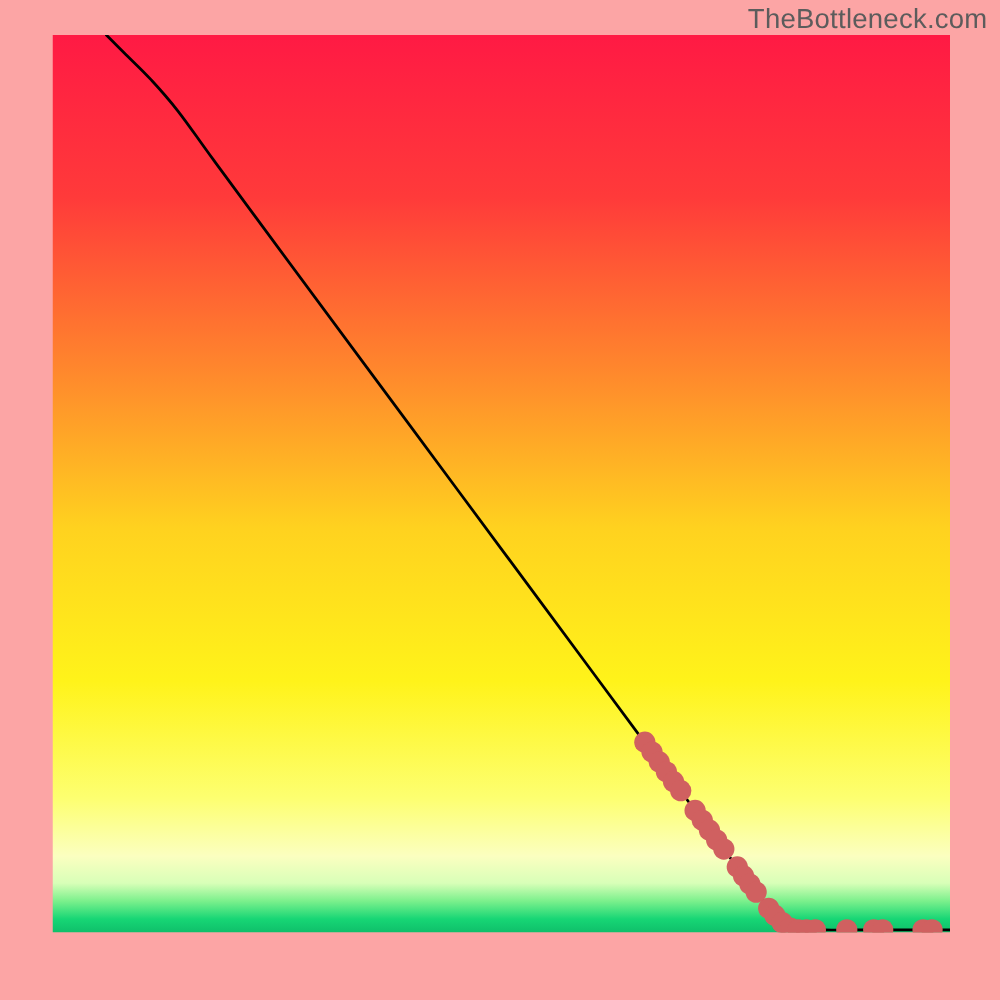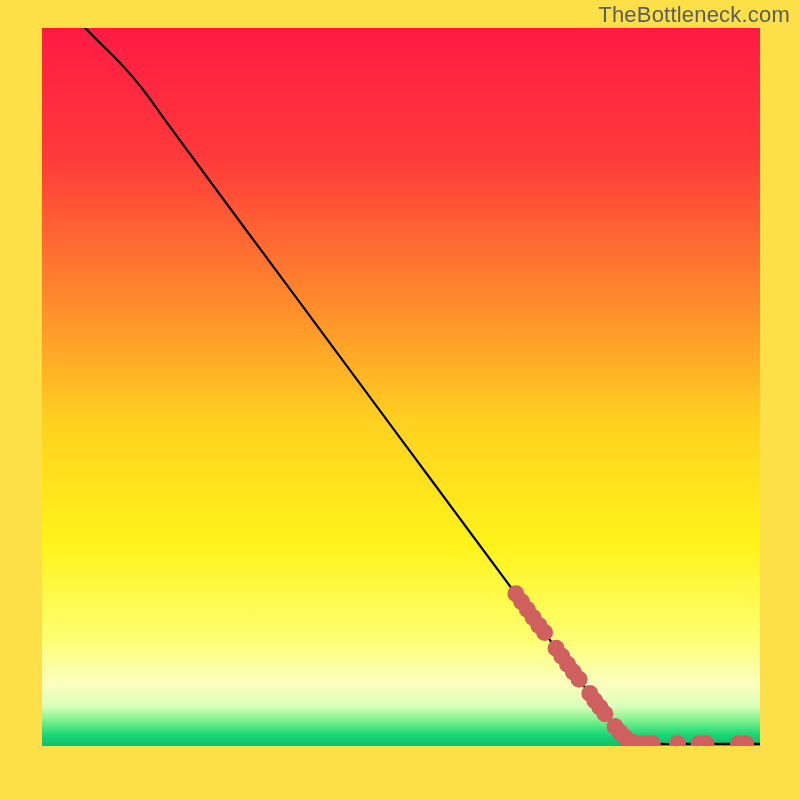--- a/index.html
+++ b/index.html
@@ -8,21 +8,21 @@
     width: 800px;
     height: 800px;
     background: #000;
     font-family: Arial, Helvetica, sans-serif;
     overflow: hidden;
   }
   .frame {
     position: relative;
     width: 800px;
     height: 800px;
-    background: #fde047;
+    background: #fca5a5;
   }
   .watermark {
     position: absolute;
     top: 2px;
     right: 10px;
     color: #5c5c5c;
     font-size: 22px;
     font-weight: 500;
     letter-spacing: 0.2px;
     z-index: 10;

